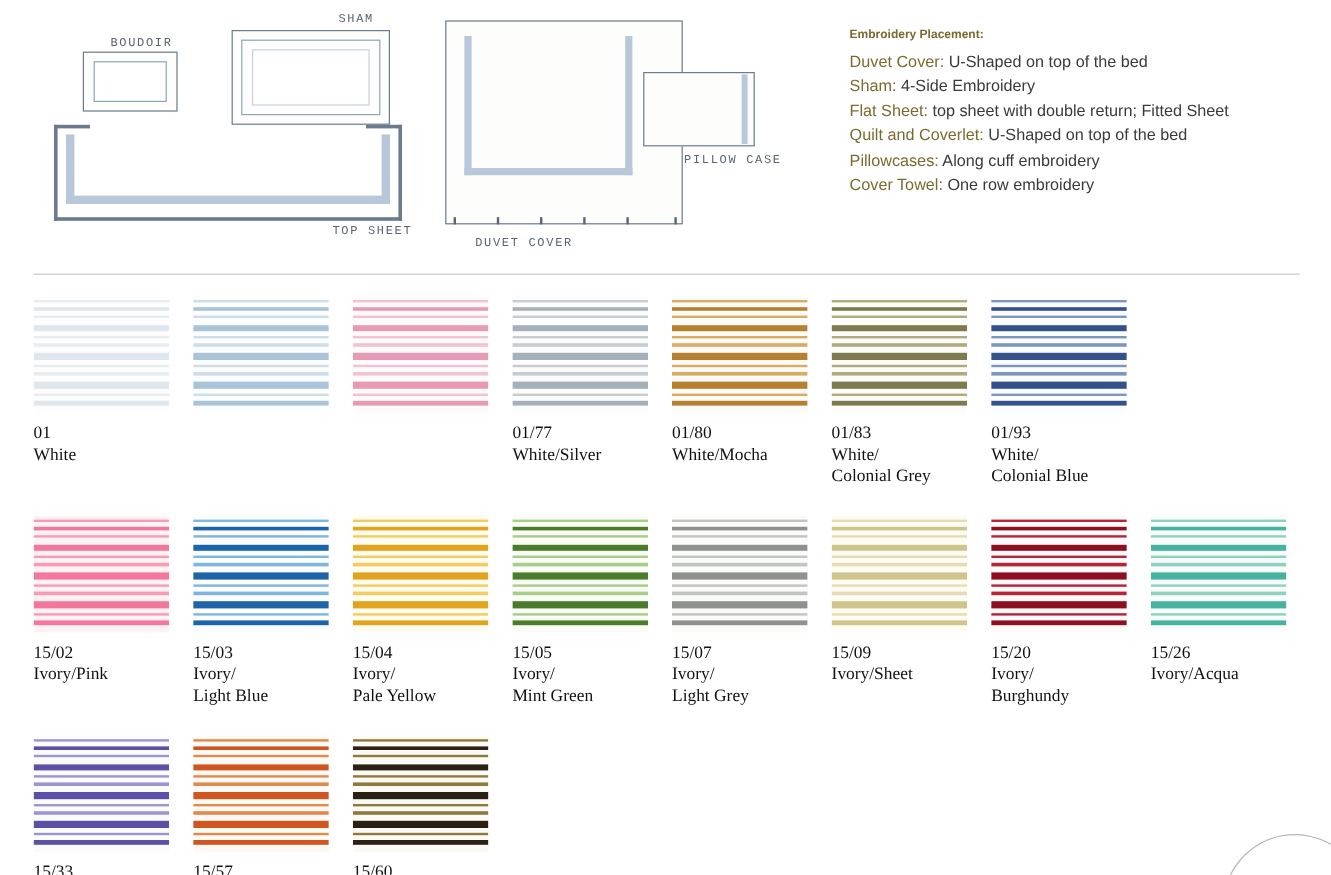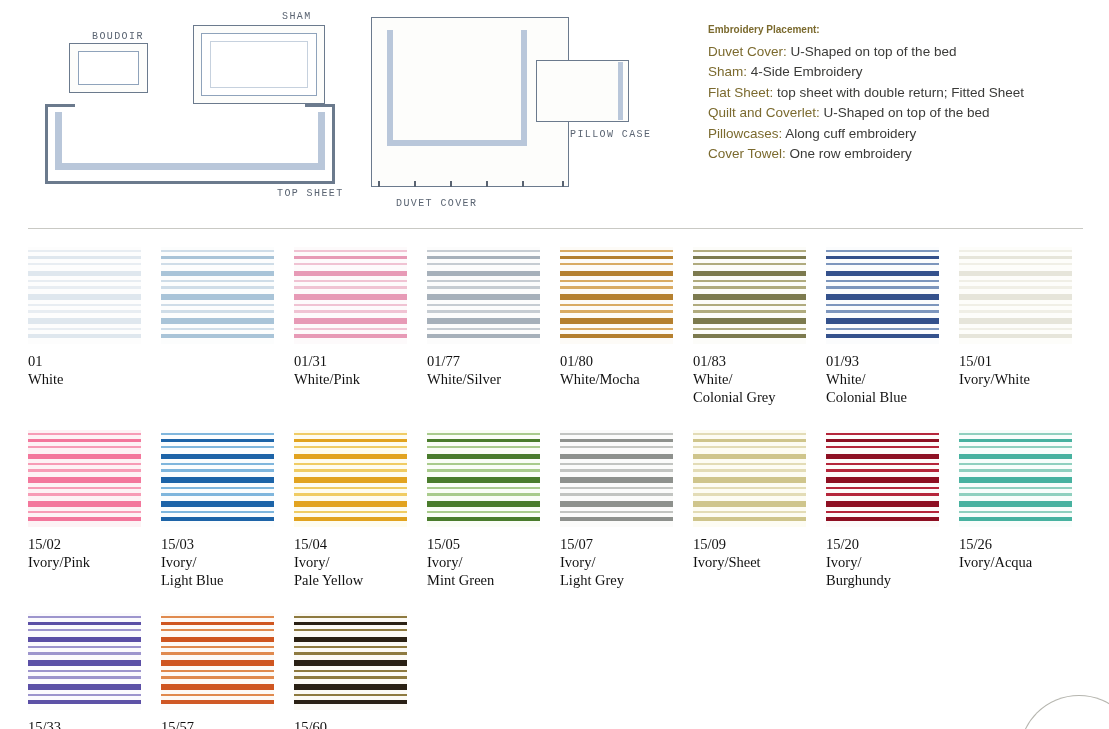--- a/index.html
+++ b/index.html
@@ -255,21 +255,20 @@
           <div class="stripe" style="top: 24px; height: 5px; background: rgb(231, 154, 182);"></div>
           <div class="stripe" style="top: 33px; height: 2px; background: rgb(240, 195, 211);"></div>
           <div class="stripe" style="top: 39px; height: 3px; background: rgb(240, 195, 211);"></div>
           <div class="stripe" style="top: 47px; height: 6px; background: rgb(231, 154, 182);"></div>
           <div class="stripe" style="top: 57px; height: 2px; background: rgb(240, 195, 211);"></div>
           <div class="stripe" style="top: 63px; height: 3px; background: rgb(240, 195, 211);"></div>
           <div class="stripe" style="top: 71px; height: 6px; background: rgb(231, 154, 182);"></div>
           <div class="stripe" style="top: 81px; height: 2px; background: rgb(240, 195, 211);"></div>
           <div class="stripe" style="top: 87px; height: 4px; background: rgb(231, 154, 182);"></div>
         </div>
-        <div class="swatch-caption"><div>01/31</div><div style="white-space: pre-line;">White/Pink</div></div>
       </div>
       <div class="swatch-cell">
         <div class="swatch-chip" style="background: rgb(252, 252, 252);">
           <div class="stripe" style="top: 3px; height: 2px; background: rgb(198, 204, 210);"></div>
           <div class="stripe" style="top: 9px; height: 3px; background: rgb(166, 176, 186);"></div>
           <div class="stripe" style="top: 16px; height: 2px; background: rgb(198, 204, 210);"></div>
           <div class="stripe" style="top: 24px; height: 5px; background: rgb(166, 176, 186);"></div>
           <div class="stripe" style="top: 33px; height: 2px; background: rgb(198, 204, 210);"></div>
           <div class="stripe" style="top: 39px; height: 3px; background: rgb(198, 204, 210);"></div>
           <div class="stripe" style="top: 47px; height: 6px; background: rgb(166, 176, 186);"></div>
@@ -327,37 +326,20 @@
           <div class="stripe" style="top: 47px; height: 6px; background: rgb(52, 81, 140);"></div>
           <div class="stripe" style="top: 57px; height: 2px; background: rgb(125, 150, 189);"></div>
           <div class="stripe" style="top: 63px; height: 3px; background: rgb(125, 150, 189);"></div>
           <div class="stripe" style="top: 71px; height: 6px; background: rgb(52, 81, 140);"></div>
           <div class="stripe" style="top: 81px; height: 2px; background: rgb(125, 150, 189);"></div>
           <div class="stripe" style="top: 87px; height: 4px; background: rgb(52, 81, 140);"></div>
         </div>
         <div class="swatch-caption"><div>01/93</div><div style="white-space: pre-line;">White/
 Colonial Blue</div></div>
       </div>
-      <div class="swatch-cell">
-        <div class="swatch-chip" style="background: rgb(253, 253, 250);">
-          <div class="stripe" style="top: 3px; height: 2px; background: rgb(240, 239, 230);"></div>
-          <div class="stripe" style="top: 9px; height: 3px; background: rgb(230, 229, 218);"></div>
-          <div class="stripe" style="top: 16px; height: 2px; background: rgb(240, 239, 230);"></div>
-          <div class="stripe" style="top: 24px; height: 5px; background: rgb(230, 229, 218);"></div>
-          <div class="stripe" style="top: 33px; height: 2px; background: rgb(240, 239, 230);"></div>
-          <div class="stripe" style="top: 39px; height: 3px; background: rgb(240, 239, 230);"></div>
-          <div class="stripe" style="top: 47px; height: 6px; background: rgb(230, 229, 218);"></div>
-          <div class="stripe" style="top: 57px; height: 2px; background: rgb(240, 239, 230);"></div>
-          <div class="stripe" style="top: 63px; height: 3px; background: rgb(240, 239, 230);"></div>
-          <div class="stripe" style="top: 71px; height: 6px; background: rgb(230, 229, 218);"></div>
-          <div class="stripe" style="top: 81px; height: 2px; background: rgb(240, 239, 230);"></div>
-          <div class="stripe" style="top: 87px; height: 4px; background: rgb(230, 229, 218);"></div>
-        </div>
-        <div class="swatch-caption"><div>15/01</div><div style="white-space: pre-line;">Ivory/White</div></div>
-      </div>
     </div>
     <div class="swatch-row">
       <div class="swatch-cell">
         <div class="swatch-chip" style="background: rgb(253, 243, 245);">
           <div class="stripe" style="top: 3px; height: 2px; background: rgb(247, 156, 182);"></div>
           <div class="stripe" style="top: 9px; height: 3px; background: rgb(243, 119, 156);"></div>
           <div class="stripe" style="top: 16px; height: 2px; background: rgb(247, 156, 182);"></div>
           <div class="stripe" style="top: 24px; height: 5px; background: rgb(243, 119, 156);"></div>
           <div class="stripe" style="top: 33px; height: 2px; background: rgb(247, 156, 182);"></div>
           <div class="stripe" style="top: 39px; height: 3px; background: rgb(247, 156, 182);"></div>

